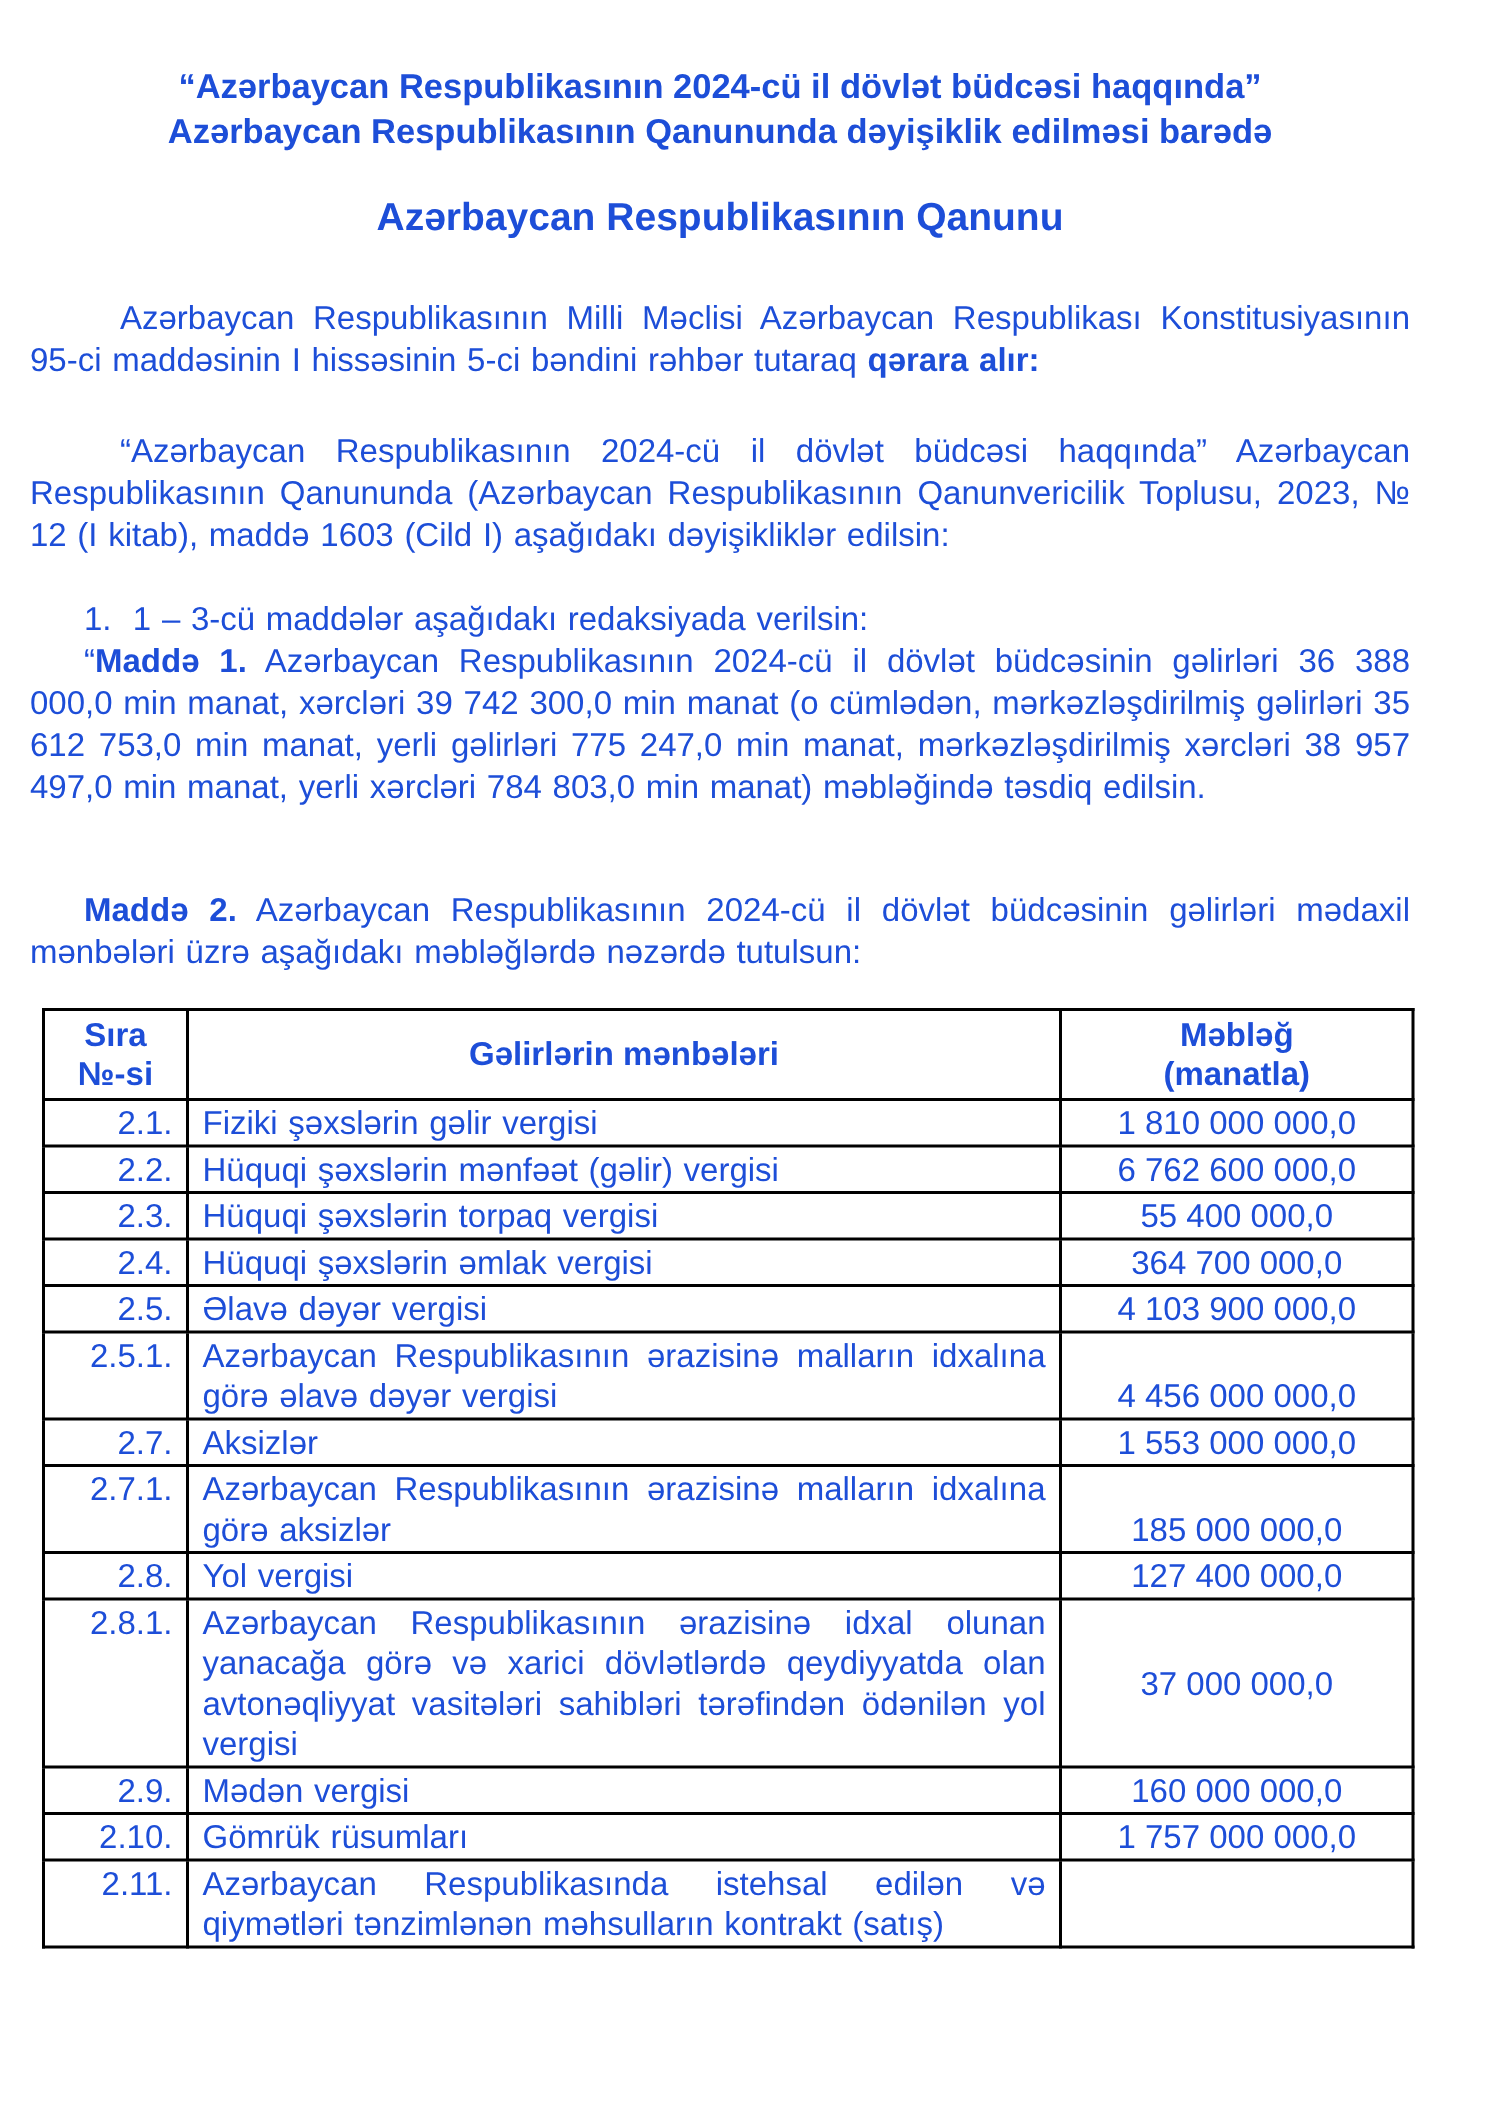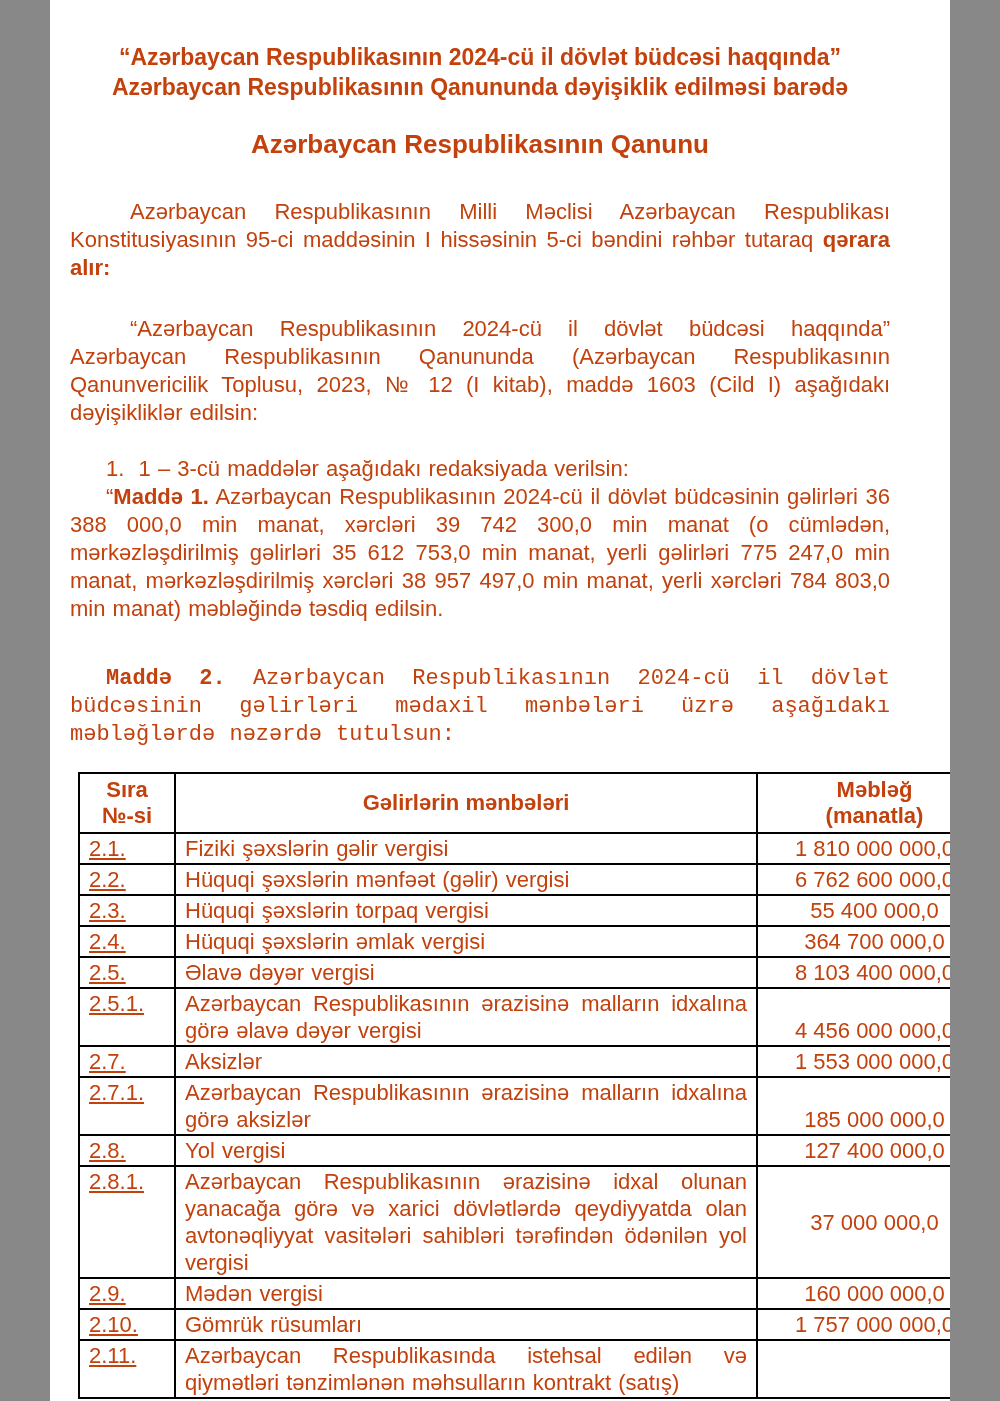--- a/index.html
+++ b/index.html
@@ -1,23 +1,23 @@
 <!DOCTYPE html>
 <html><head>
 <meta charset="utf-8">
 <style>
   * { margin: 0; padding: 0; box-sizing: border-box; }
   html, body { background: #888; }
   .page {
     position: relative;
-    width: 900px;
+    width: 1000px;
     height: 1401px;
     margin: 0 auto;
     background: #ffffff;
-    color: #c2410c;
+    color: #1d4ed8;
     overflow: hidden;
     font-family: "Liberation Sans", "DejaVu Sans", sans-serif;
     font-size: 22px;
     line-height: 28px;
   }
   .doc { padding: 42px 60px 0 20px; }
 
   .title {
     font-weight: bold;
     font-size: 23px;
@@ -35,21 +35,21 @@
   p.para {
     text-align: justify;
     word-spacing: 1px;
   }
   p.indent-lg { text-indent: 60px; }
   p.indent-sm { text-indent: 36px; }
   .p-preamble  { margin-top: 40px; }
   .p-amendment { margin-top: 33px; }
   .p-item      { margin-top: 28px; }
   .p-madde1    { margin-top: 0; }
-  .p-madde2    { margin-top: 42px; font-family: Liberation Mono, monospace; }
+  .p-madde2    { margin-top: 54px; }
   b { font-weight: bold; }
 
   table.rev {
     border-collapse: collapse;
     table-layout: fixed;
     width: 913px;
     margin: 23px 0 0 8px;
     font-size: 22px;
   }
   table.rev col.c-no  { width: 96px; }
@@ -63,21 +63,21 @@
     text-align: center;
     vertical-align: middle;
     white-space: pre-line;
     line-height: 26px;
     padding: 3px 4px;
   }
   table.rev td {
     line-height: 27px;
     padding: 1px 9px;
   }
-  td.no  { text-align: left; vertical-align: top; padding-left: 2px; padding-right: 2px; text-decoration: underline; }
+  td.no  { text-align: right; vertical-align: top; padding-left: 2px; padding-right: 2px; }
   td.src { text-align: justify; vertical-align: top; word-spacing: 1px; }
   td.amt { text-align: center; vertical-align: middle; padding-left: 2px; padding-right: 2px; }
   tr.valign-bottom td.amt { vertical-align: bottom; }
   tr.valign-middle td.amt { vertical-align: middle; }
 </style>
 </head>
 <body>
 
 <div class="page">
   <div class="doc">
@@ -131,21 +131,21 @@
           <td class="amt">55 400 000,0</td>
         </tr>
         <tr>
           <td class="no">2.4.</td>
           <td class="src">Hüquqi şəxslərin əmlak vergisi</td>
           <td class="amt">364 700 000,0</td>
         </tr>
         <tr>
           <td class="no">2.5.</td>
           <td class="src">Əlavə dəyər vergisi</td>
-          <td class="amt">8 103 400 000,0</td>
+          <td class="amt">4 103 900 000,0</td>
         </tr>
         <tr class="valign-bottom">
           <td class="no">2.5.1.</td>
           <td class="src">Azərbaycan Respublikasının ərazisinə malların idxalına görə əlavə dəyər vergisi</td>
           <td class="amt">4 456 000 000,0</td>
         </tr>
         <tr>
           <td class="no">2.7.</td>
           <td class="src">Aksizlər</td>
           <td class="amt">1 553 000 000,0</td>

